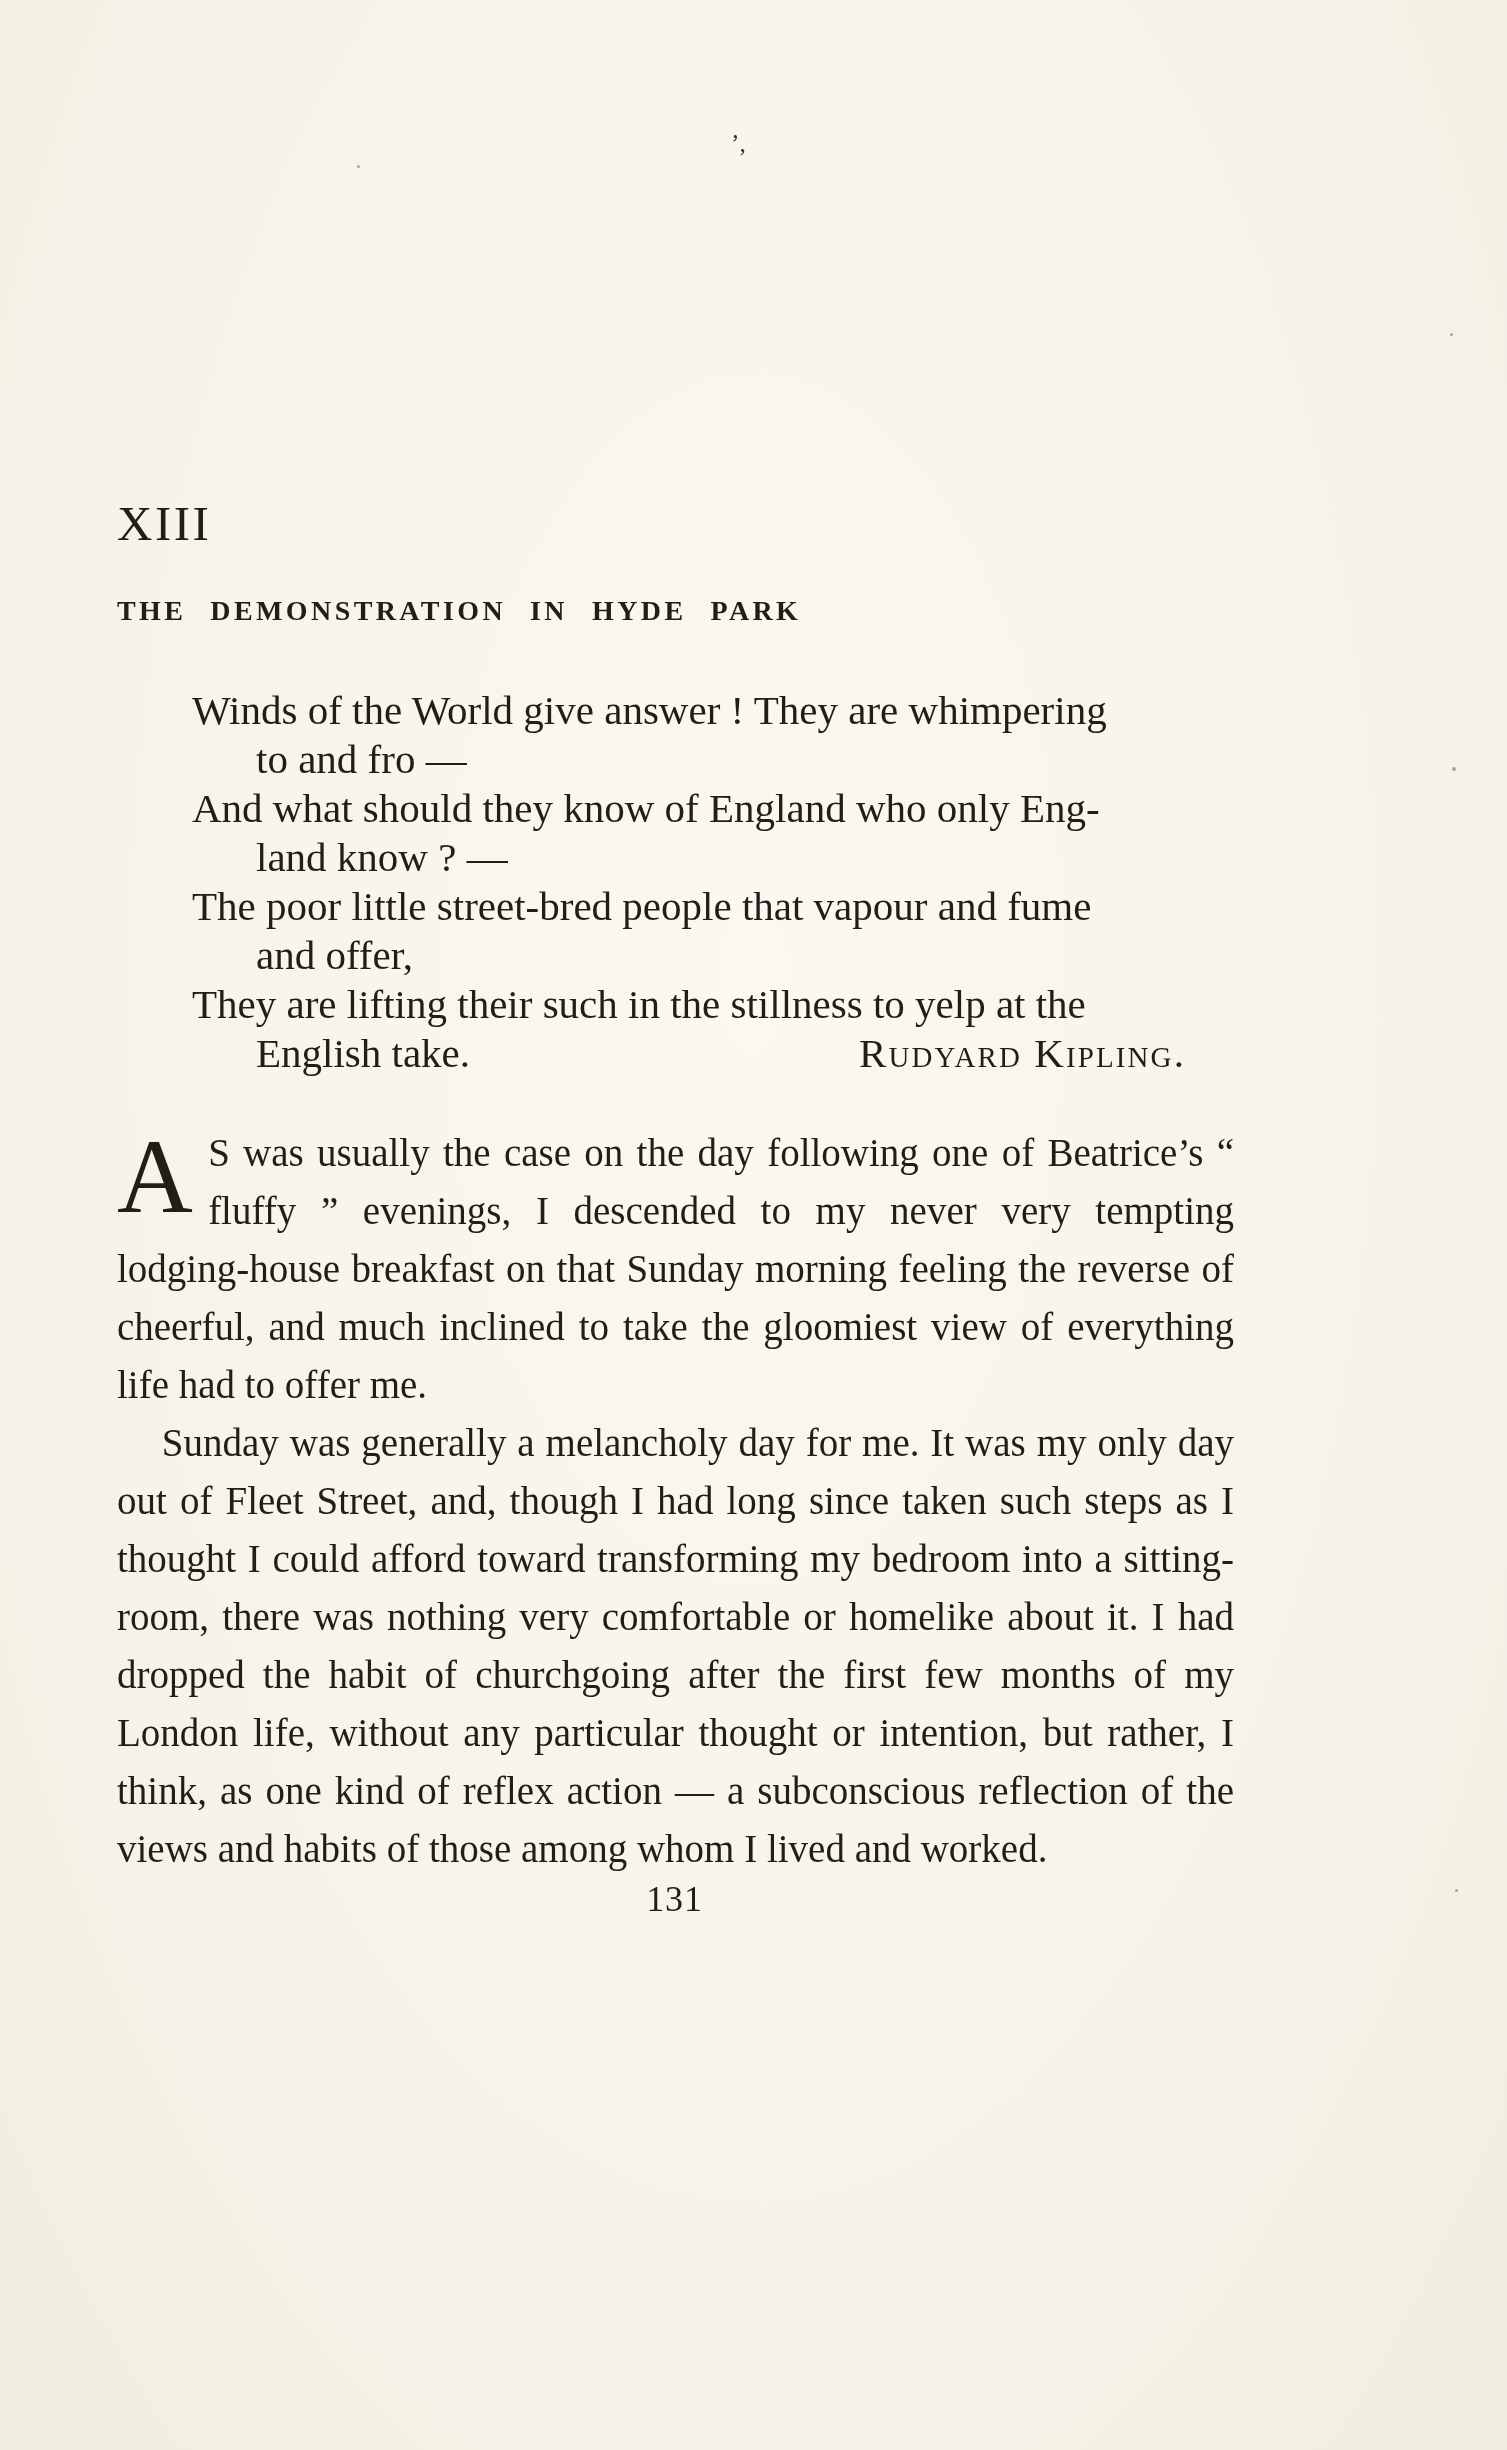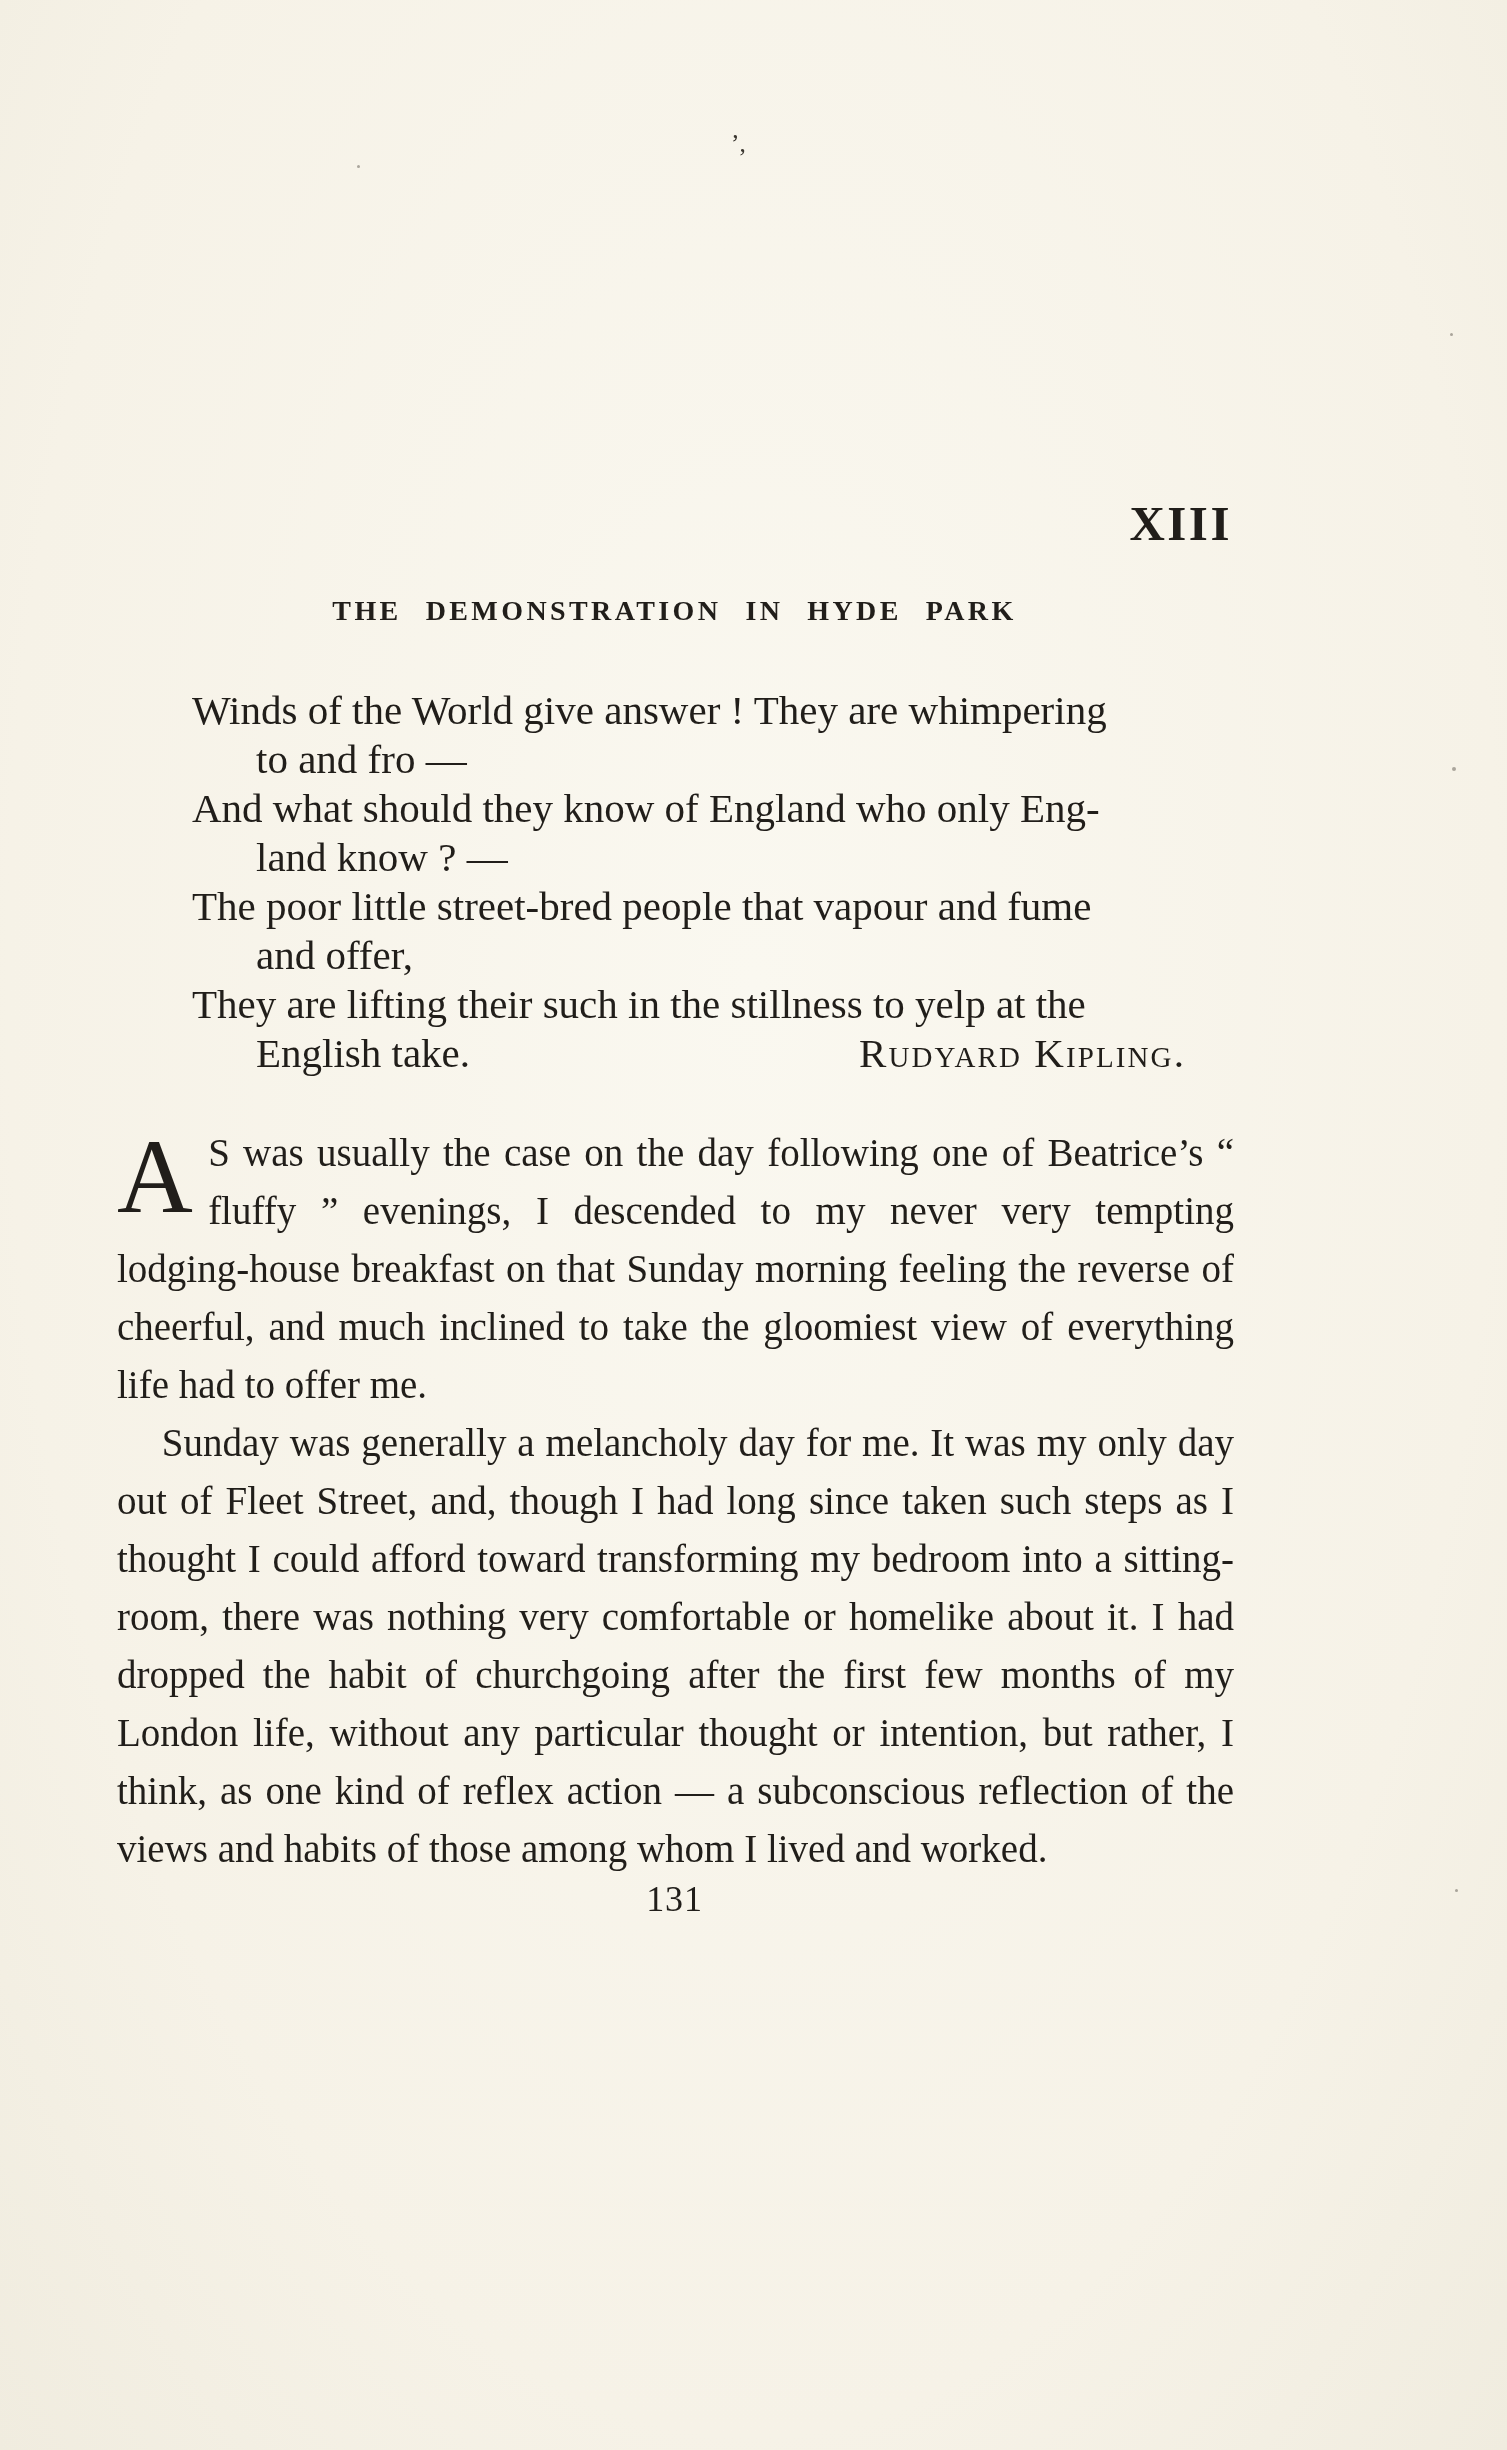--- a/index.html
+++ b/index.html
@@ -15,29 +15,28 @@
     overflow: hidden;
     box-sizing: border-box;
   }
   .content {
     width: 1115px;
     margin-left: 117px;
     padding-top: 499px;
     box-sizing: border-box;
   }
   .chapter-number {
-    text-align: right;
+    text-align: left;
     font-size: 49px;
-    font-weight: bold;
+    font-weight: normal;
     letter-spacing: 2.5px;
     line-height: 1;
   }
   .chapter-title {
     margin-top: 49px;
-    text-align: center;
     font-size: 28px;
     font-weight: bold;
     letter-spacing: 3.4px;
     word-spacing: 13.6px;
     line-height: 1;
   }
   .epigraph {
     margin-top: 61px;
     margin-left: 75px;
     width: 994px;

